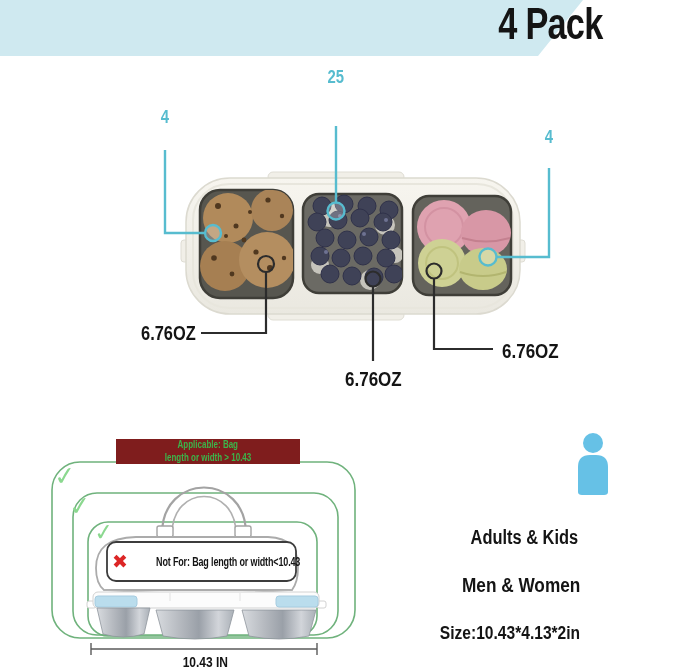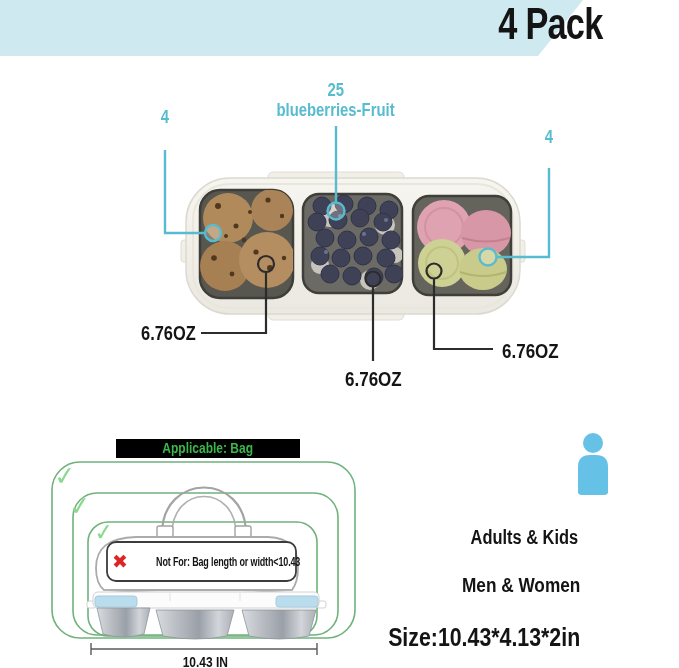--- a/index.html
+++ b/index.html
@@ -9,21 +9,21 @@
   .txt{position:absolute;z-index:2;font-weight:700;color:#141414;white-space:nowrap;}
   .cond{display:inline-block;transform:scaleX(.85);transform-origin:50% 50%;}
   .cond-r{display:inline-block;transform:scaleX(.82);transform-origin:100% 50%;}
   .cond-l{display:inline-block;transform:scaleX(.85);transform-origin:0 50%;}
   #banner{position:absolute;left:0;top:0;width:600px;height:56px;z-index:0;
           clip-path:polygon(0 0,583px 0,538px 56px,0 56px);}
   #banner-label{top:-1px;right:6px;font-size:44px;letter-spacing:-1px;}
   .cyan-label{text-align:center;line-height:1.15;font-size:17.5px;}
   .cyan-label div{white-space:nowrap;}
   .cap{font-size:20px;}
-  .green-note{text-align:center;font-size:15px;line-height:1.25;background:#000000;padding:0 3px;}
+  .green-note{text-align:center;font-size:10px;line-height:1.25;background:#7f1d1d;padding:0 3px;}
   .check{position:absolute;z-index:2;font-family:"DejaVu Sans",sans-serif;font-weight:700;
          transform:rotate(-6deg);}
   #notfor-text{font-size:12px;letter-spacing:-.2px;}
   #notfor-text .cond{transform:scaleX(.75);}
   #dim-label{font-size:15px;}
   #dim-label .cond{transform:scaleX(.8);}
   .aud{font-size:20px;}
 </style>
 </head>
 <body>
@@ -193,42 +193,42 @@
       <circle cx="593" cy="443" r="10"></circle>
       <path d="M578,492 L578,467 Q578,455 590,455 L596,455 Q608,455 608,467 L608,492 Q608,495 604,495 L582,495 Q578,495 578,492 Z"></path>
       <circle cx="621" cy="448" r="8"></circle>
       <path d="M611,490 L611,468 Q611,458 620,458 L622,458 Q631,458 631,468 L631,490 Q631,492 628,492 L614,492 Q611,492 611,490 Z"></path>
     </g>
   </svg>
 
   <div class="txt cyan-label" style="left:85px;top:107px;width:160px;color:#57bccf;">
     <div><span class="cond">4</span></div>
   </div>
-  <div class="txt cyan-label" style="left:256px;top:80px;width:160px;color:#57bccf;">
+  <div class="txt cyan-label" style="left:256px;top:67px;width:160px;color:#57bccf;">
     <div><span class="cond">25</span></div>
-    <div><span class="cond">blueberries-Fruit</span></div>
   </div>
   <div class="txt cyan-label" style="left:469px;top:127px;width:160px;color:#57bccf;">
     <div><span class="cond">4</span></div>
   </div>
 
   <div class="txt cap" style="left:110px;top:322px;width:86px;text-align:right;"><span class="cond-r">6.76OZ</span></div>
   <div class="txt cap" style="left:313px;top:368px;width:120px;text-align:center;"><span class="cond">6.76OZ</span></div>
   <div class="txt cap" style="left:502px;top:340px;width:110px;text-align:left;"><span class="cond-l">6.76OZ</span></div>
 
   <div class="txt green-note" style="left:116px;top:439px;width:178px;color:#3cb54a;">
     <div><span class="cond" style="transform:scaleX(.8);">Applicable: Bag</span></div>
+    <div><span class="cond" style="transform:scaleX(.8);">length or width &gt; 10.43</span></div>
   </div>
 
   <span class="check" style="left:54px;top:461px;font-size:26px;color:#8bd88f;">✓</span>
   <span class="check" style="left:69px;top:491px;font-size:26px;color:#8bd88f;">✓</span>
   <span class="check" style="left:94px;top:519px;font-size:23px;color:#8bd88f;">✓</span>
 
   <span class="txt" style="left:112px;top:550px;font-size:19px;color:#dc2626;font-family:'DejaVu Sans',sans-serif;">✖</span>
   <div class="txt" id="notfor-text" style="left:132px;top:555px;width:160px;text-align:left;"><span class="cond">Not For: Bag length or width&lt;10.43</span></div>
 
   <div class="txt" id="dim-label" style="left:149px;top:653px;width:112px;text-align:center;"><span class="cond">10.43 IN</span></div>
 
   <div class="txt aud" style="right:30px;top:526px;font-size:20px;"><span class="cond-r">Adults &amp; Kids</span></div>
   <div class="txt aud" style="right:28px;top:573px;font-size:21px;"><span class="cond-r">Men &amp; Women</span></div>
-  <div class="txt aud" style="right:28px;top:622px;font-size:26px;"><span class="cond-r">Size:10.43*4.13*2in</span></div>
+  <div class="txt aud" style="right:28px;top:622px;font-size:19px;"><span class="cond-r">Size:10.43*4.13*2in</span></div>
 
 </div>
 
 </body></html>

